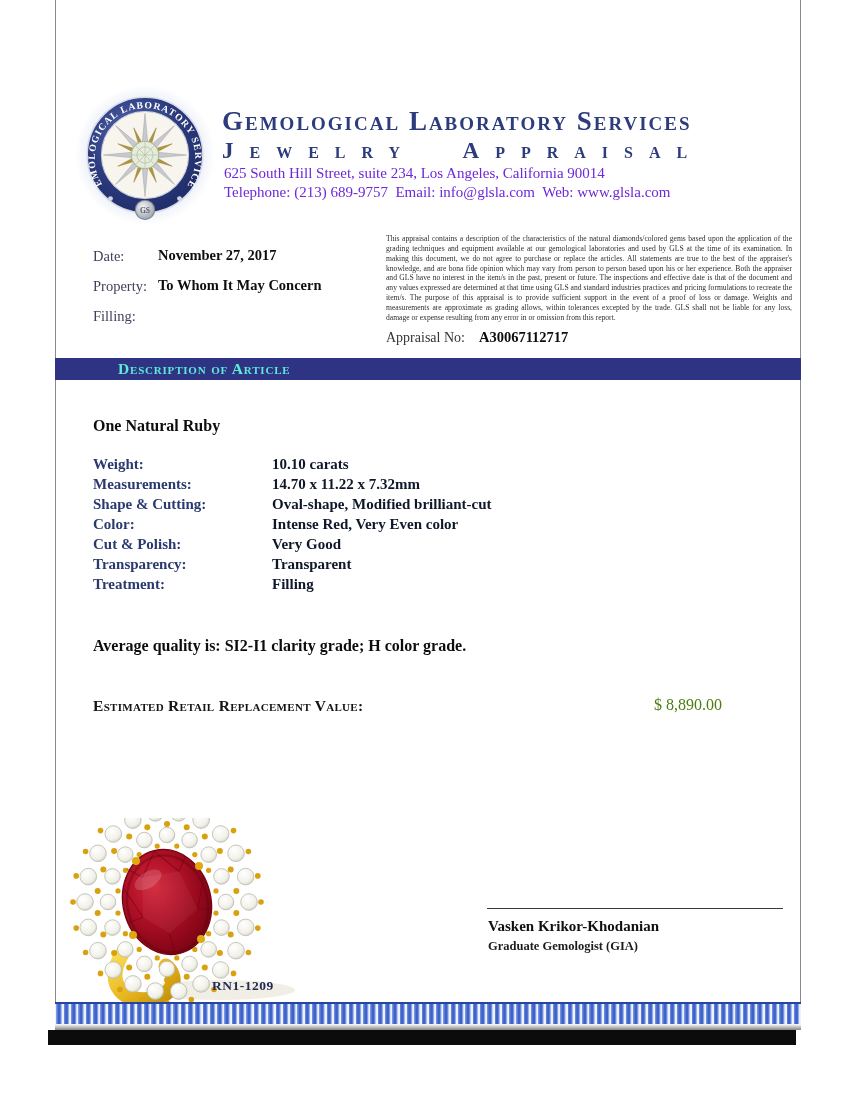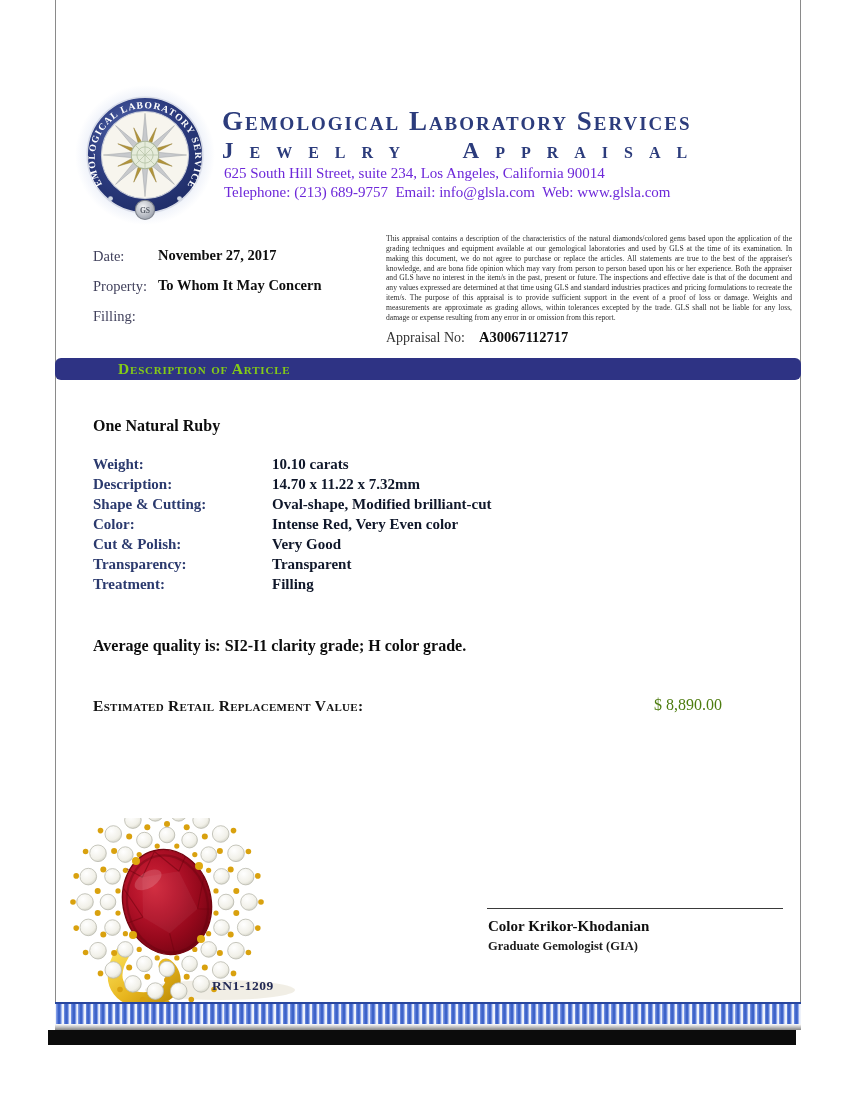--- a/index.html
+++ b/index.html
@@ -22,22 +22,22 @@
   
   .info-label{position:absolute;left:93px;font-size:14.5px;color:#41415c;}
   .info-value{position:absolute;left:158px;font-size:14.5px;font-weight:bold;color:#0e0e0e;}
   #disclaimer{position:absolute;left:386px;top:234px;width:406px;font-size:7.6px;
     line-height:1.3;text-align:justify;color:#2e2e2e;}
   #appraisal-row{position:absolute;left:386px;top:329px;font-size:14px;color:#333;}
   #appraisal-no{font-weight:bold;color:#0d0d0d;margin-left:14px;font-size:14.5px;}
 
   
   #desc-banner{position:absolute;left:55px;top:358px;width:746px;height:22px;background:#2e3384;
-    color:#84cc16;font-variant:small-caps;font-weight:bold;font-size:15.5px;line-height:22px;
-    padding-left:63px;letter-spacing:0.8px;box-sizing:border-box;border-radius:6px;}
+    color:#5eead4;font-variant:small-caps;font-weight:bold;font-size:15.5px;line-height:22px;
+    padding-left:63px;letter-spacing:0.8px;box-sizing:border-box;}
 
   
   .bodyline{position:absolute;left:93px;font-size:16px;font-weight:bold;color:#0d0d0d;white-space:nowrap;}
   #specs{position:absolute;left:93px;top:454px;}
   .spec-row{height:20px;line-height:20px;white-space:nowrap;}
   .spec-label{display:inline-block;width:175px;font-weight:bold;font-size:15px;color:#2b3a6e;}
   .spec-value{font-weight:bold;font-size:15px;color:#0f172a;}
 
   
   #value-label{position:absolute;left:93px;top:697px;font-variant:small-caps;font-weight:bold;
@@ -140,21 +140,21 @@
   <div id="desc-banner">Description of Article</div>
 
   <div class="bodyline" style="top:417px">One Natural Ruby</div>
 
   <div id="specs">
     <div class="spec-row">
       <span class="spec-label">Weight:</span>
       <span class="spec-value">10.10 carats</span>
     </div>
     <div class="spec-row">
-      <span class="spec-label">Description:</span>
+      <span class="spec-label">Measurements:</span>
       <span class="spec-value">14.70 x 11.22 x 7.32mm</span>
     </div>
     <div class="spec-row">
       <span class="spec-label">Shape &amp; Cutting:</span>
       <span class="spec-value">Oval-shape, Modified brilliant-cut</span>
     </div>
     <div class="spec-row">
       <span class="spec-label">Color:</span>
       <span class="spec-value">Intense Red, Very Even color</span>
     </div>
@@ -309,20 +309,20 @@
       <ellipse cx="84" cy="58" rx="15" ry="8" fill="#ffffff" opacity="0.16" transform="rotate(-18 84 58)"></ellipse>
     </g>
     <circle cx="66" cy="43" r="4" fill="#e0a90f"></circle>
     <circle cx="129" cy="48" r="4" fill="#e0a90f"></circle>
     <circle cx="131" cy="121" r="4" fill="#e0a90f"></circle>
     <circle cx="63" cy="117" r="4" fill="#e0a90f"></circle>
   </svg>
   <div id="rn-code">RN1-1209</div>
 
   <div id="sig-line"></div>
-  <div id="sig-name">Color Krikor-Khodanian</div>
+  <div id="sig-name">Vasken Krikor-Khodanian</div>
   <div id="sig-title">Graduate Gemologist (GIA)</div>
 
   <div id="stripe-band"></div>
   <div id="silver-divider"></div>
   <div id="black-bar"></div>
 
 </div>
 
 </body></html>

